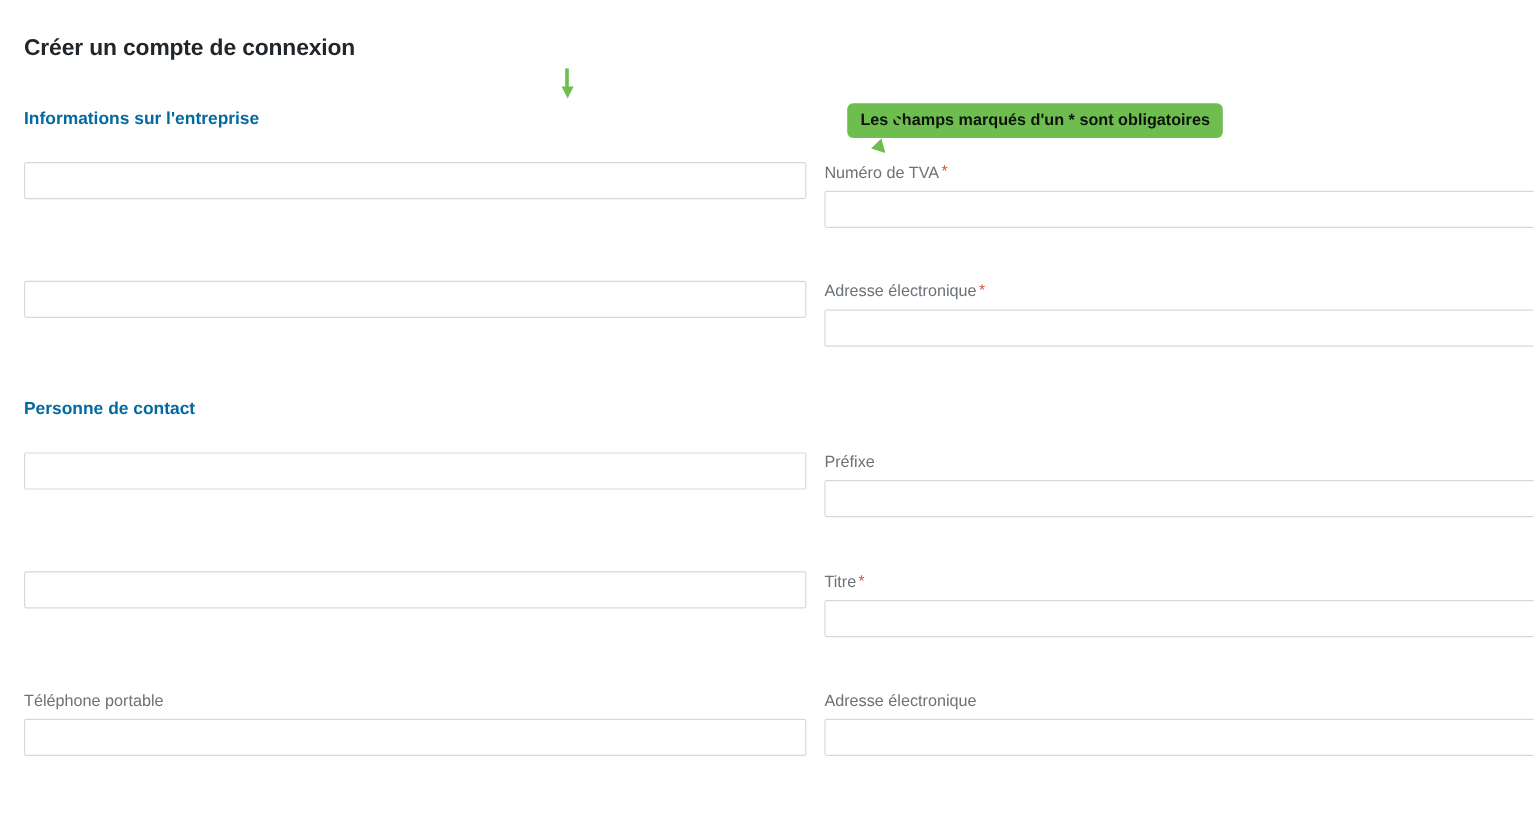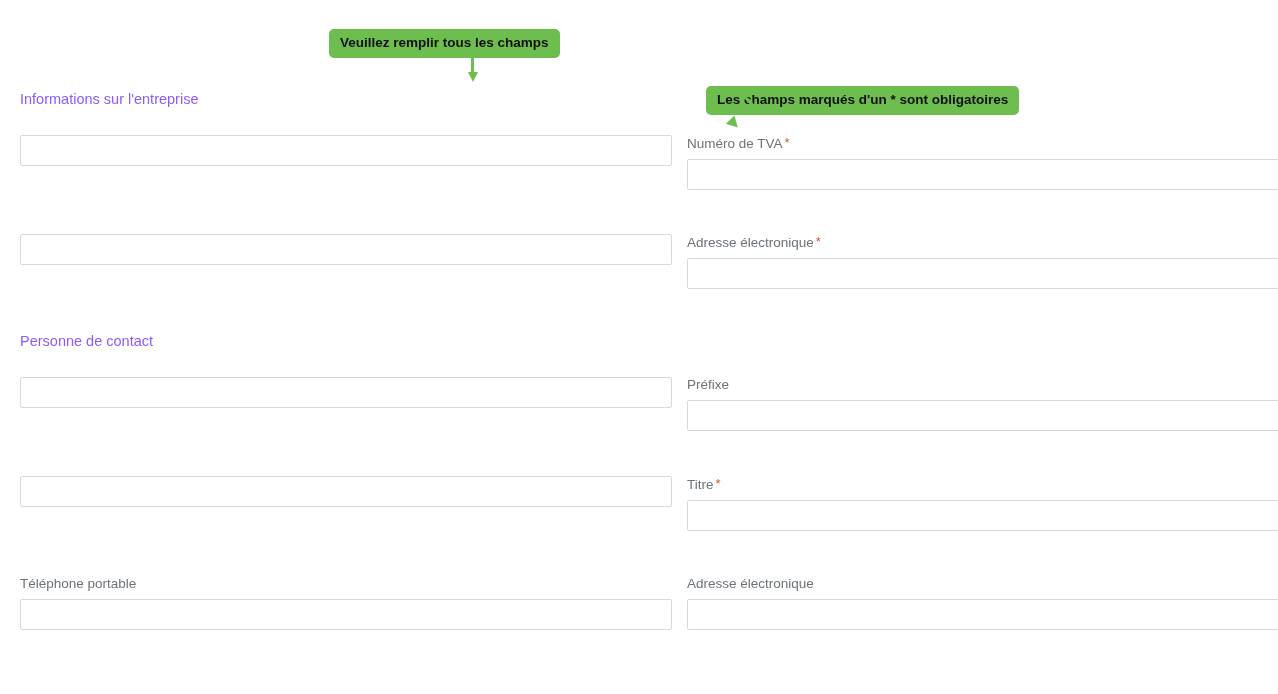--- a/index.html
+++ b/index.html
@@ -126,22 +126,22 @@
   .form {
     position: absolute;
     left: 0;
     top: 0;
     width: 1278px;
   }
 
   .section-title {
     position: absolute;
     font-size: 14.5px;
-    font-weight: 400;
-    color: #8b5cf6;
+    font-weight: 700;
+    color: #0369a1;
     white-space: nowrap;
   }
   .sec-company { left: 20px; top: 91px; }
   .sec-contact { left: 20px; top: 333px; }
 
   .field {
     position: absolute;
     box-sizing: border-box;
   }
   .field-label {
@@ -182,22 +182,24 @@
   .row-2 { top: 234px; }
   .row-3 { top: 377px; }
   .row-4 { top: 476px; }
   .row-5 { top: 576px; }
 </style>
 </head>
 <body>
 
 <div class="page">
 
-
-  <div class="callout callout-1">Veuillez remplir tous les champs</div>
+  <div class="title-row">
+    <span class="page-title">Créer un compte de connexion</span>
+  </div>
+
   <div class="arrow-down">
     <span class="shaft"></span>
       <span class="head"></span>
   </div>
 
   <div class="callout callout-2">Les champs marqués d'un * sont obligatoires</div>
   <div class="arrow-diag">
     <span class="shaft"></span>
       <span class="head"></span>
   </div>

